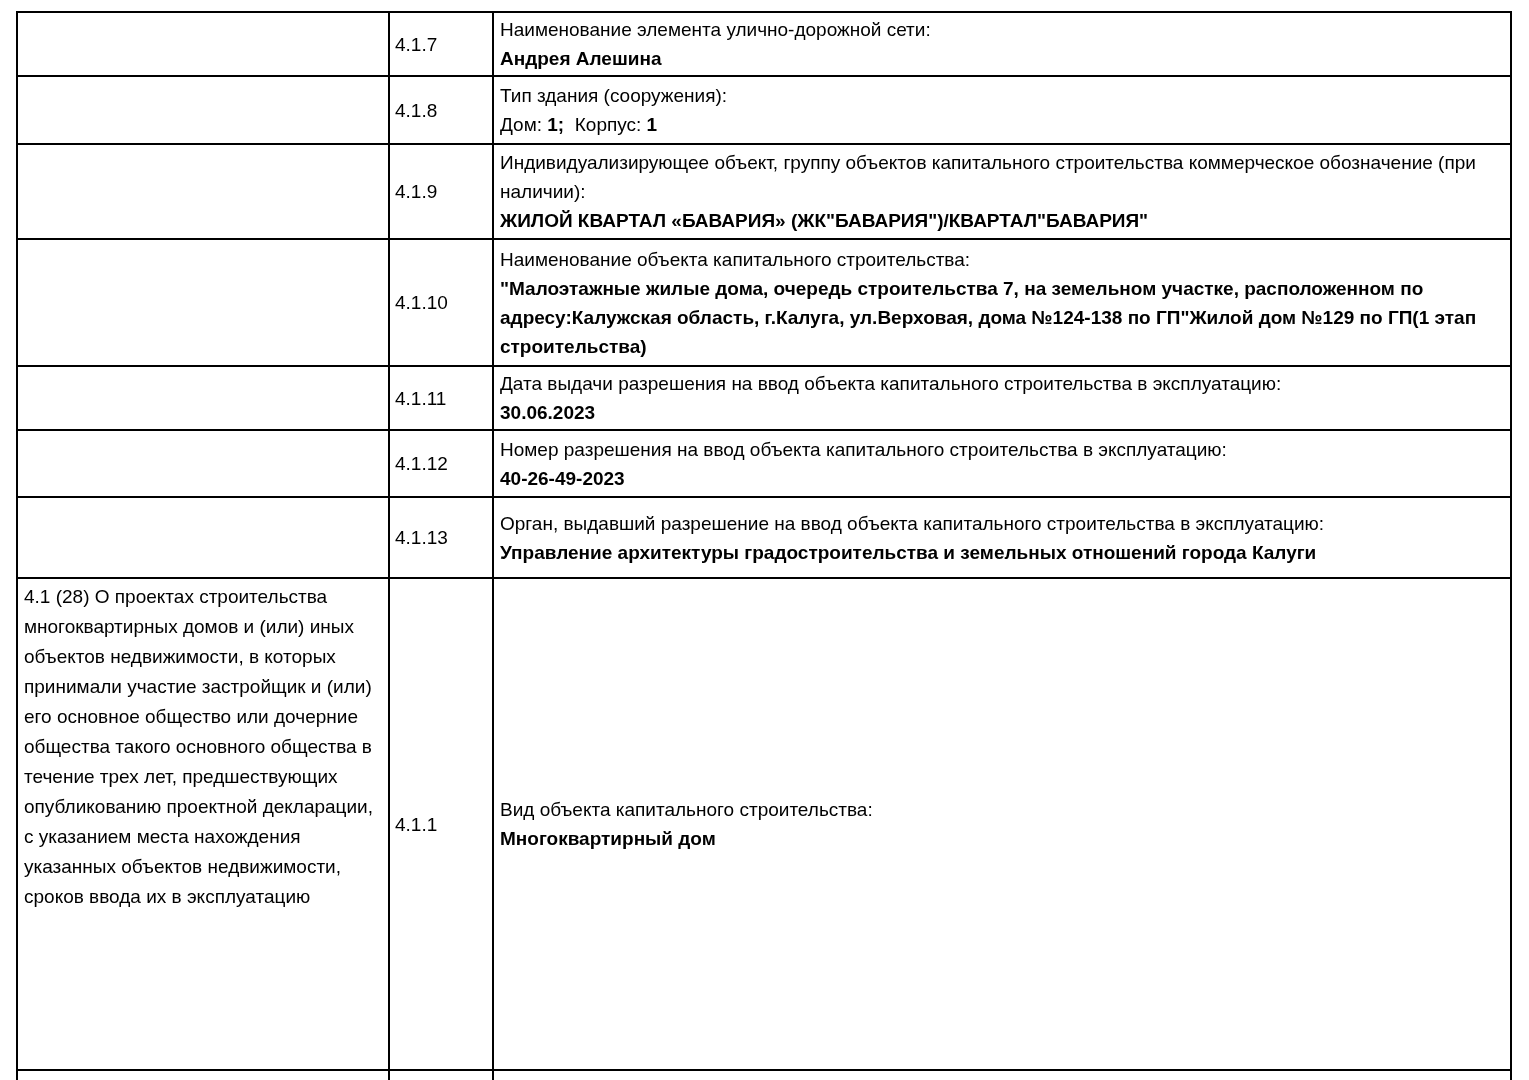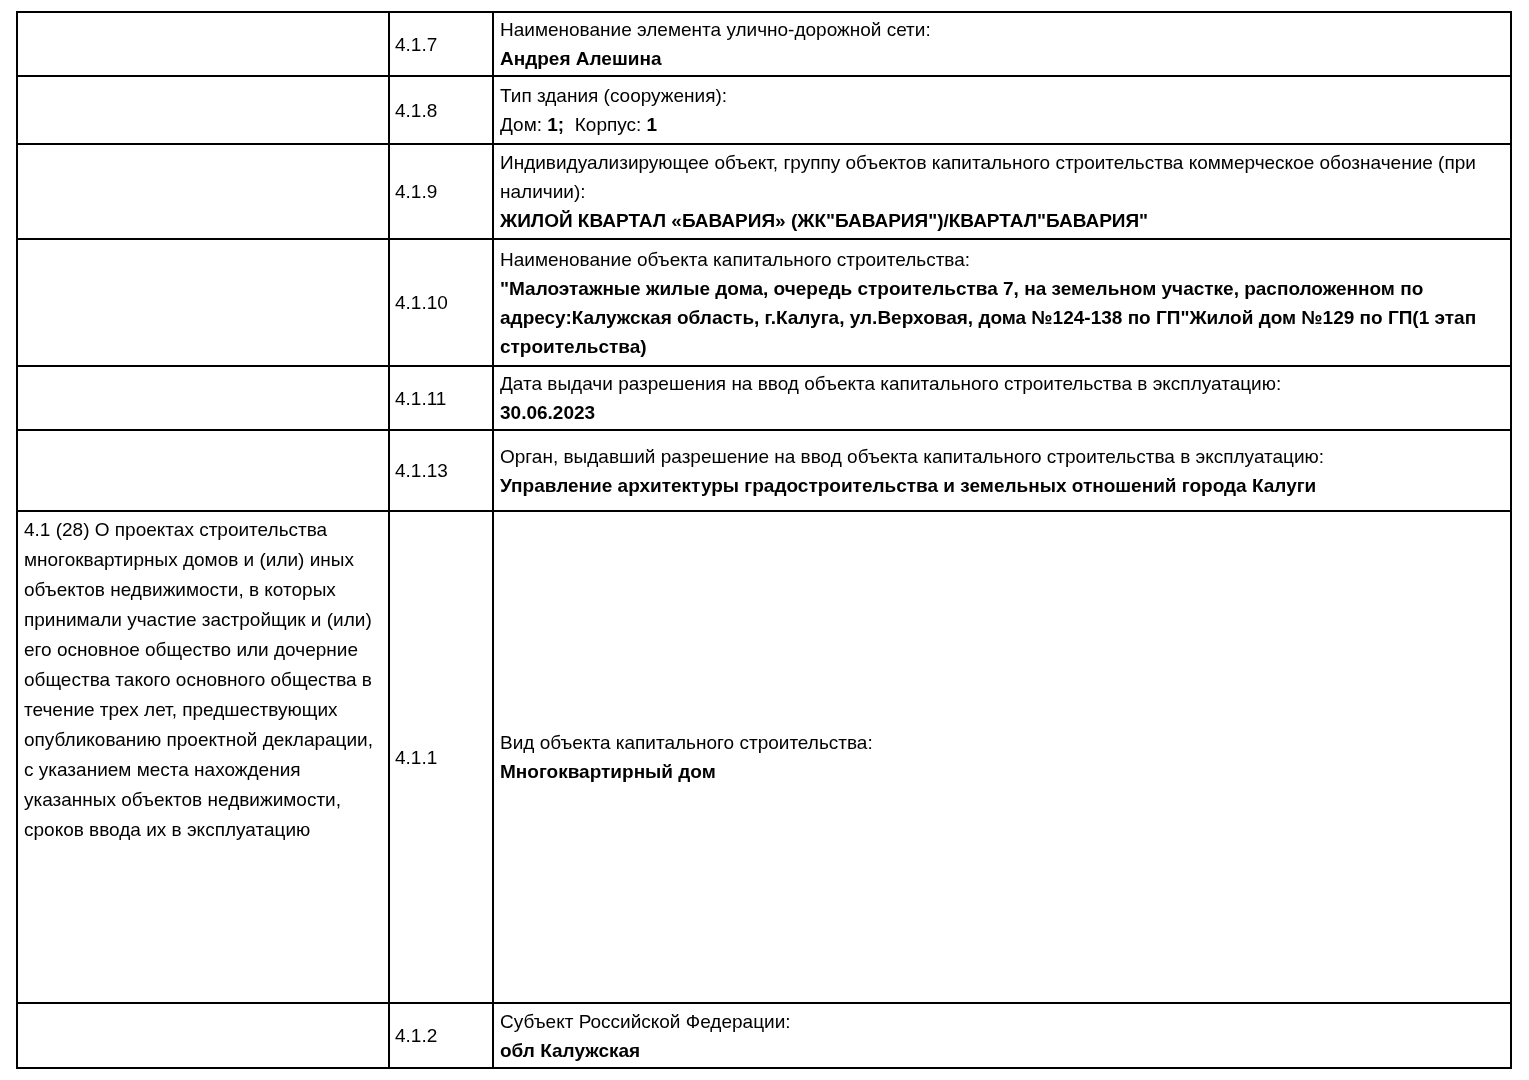--- a/index.html
+++ b/index.html
@@ -100,20 +100,28 @@
 
     <tr class="r5">
       <td class="desc-cell"></td>
       <td class="code-cell">4.1.11</td>
       <td class="content-cell">
         <div class="label">Дата выдачи разрешения на ввод объекта капитального строительства в эксплуатацию:</div>
         <div class="value">30.06.2023</div>
       </td>
     </tr>
 
+    <tr class="r6">
+      <td class="desc-cell"></td>
+      <td class="code-cell">4.1.12</td>
+      <td class="content-cell">
+        <div class="label">Номер разрешения на ввод объекта капитального строительства в эксплуатацию:</div>
+        <div class="value">40-26-49-2023</div>
+      </td>
+    </tr>
 
     <tr class="r7">
       <td class="desc-cell"></td>
       <td class="code-cell">4.1.13</td>
       <td class="content-cell">
         <div class="label">Орган, выдавший разрешение на ввод объекта капитального строительства в эксплуатацию:</div>
         <div class="value">Управление архитектуры градостроительства и земельных отношений города Калуги</div>
       </td>
     </tr>
 

